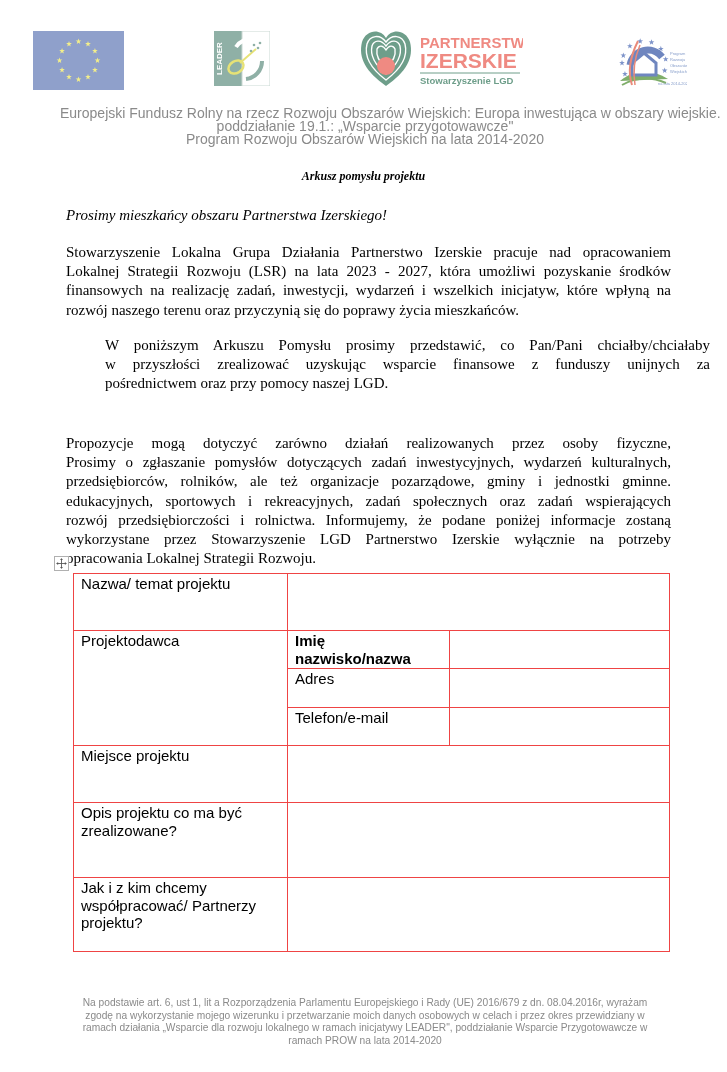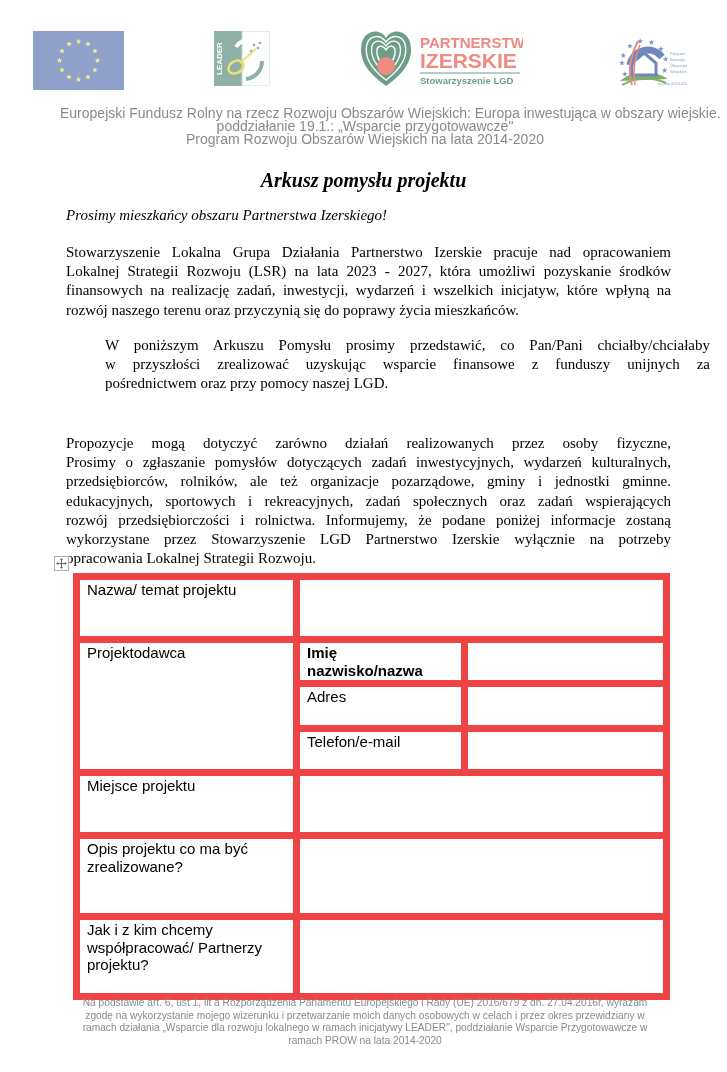--- a/index.html
+++ b/index.html
@@ -12,35 +12,35 @@
   .leader { left: 214px; top: 31px; width: 56px; height: 55px; }
   .leader svg { width: 100%; height: 100%; display: block; }
   .izerskie { left: 358px; top: 28px; width: 165px; height: 60px; }
   .izerskie svg { width: 100%; height: 100%; display: block; }
   .prow { left: 612px; top: 35px; width: 75px; height: 55px; }
   .prow svg { width: 100%; height: 100%; display: block; }
 
   .header-text { position: absolute; top: 107px; left: 60px; width: 610px; text-align: center; font-family: "Liberation Sans", sans-serif; font-size: 14px; line-height: 13px; color: #8a8a8a; }
   .header-text div { white-space: nowrap; }
 
-  .doc-title { position: absolute; top: 169px; left: 0; width: 727px; text-align: center; font-weight: bold; font-style: italic; font-size: 20px; }
+  .doc-title { position: absolute; top: 169px; left: 0; width: 727px; text-align: center; font-weight: bold; font-style: italic; font-size: 12px; }
   .greeting { position: absolute; top: 207px; left: 66px; font-style: italic; font-size: 15px; }
 
   .para { position: absolute; left: 66px; width: 605px; font-size: 15px; line-height: 19.2px; text-align: justify; }
   .para span.ln { display: block; text-align: justify; text-align-last: justify; white-space: nowrap; }
   .para span.ln.last { text-align-last: left; }
   .p1 { top: 243px; }
   .p2 { top: 336px; margin-left: 39px; }
   .p3 { top: 410px; margin-top: 24px; }
 
   .move-handle { position: absolute; left: 54px; top: 556px; width: 15px; height: 15px; border: 1px solid #b0b0b0; box-sizing: border-box; background: #fff; }
   .move-handle svg { width: 100%; height: 100%; display: block; }
 
   .form-table { position: absolute; left: 73px; top: 573px; width: 597px; border-collapse: collapse; font-family: "Liberation Sans", sans-serif; font-size: 15px; line-height: 17.5px; }
-  .form-table td { border: 7px solid #ef4444; vertical-align: top; padding: 1px 11px 0 7px; }
+  .form-table td { border: 1px solid #ef4444; vertical-align: top; padding: 1px 11px 0 7px; }
   .c1 { width: 195px; }
   .c2 { width: 143px; }
   .c3 { }
   .r1 td { height: 55px; }
   .r2 td.sub { height: 36px; font-weight: bold; }
   .r3 td.sub { height: 37px; }
   .r4 td.sub { height: 36px; }
   .r5 td { height: 55px; }
   .r6 td { height: 73px; }
   .r7 td { height: 72px; }
@@ -194,17 +194,17 @@
     <td colspan="2"></td>
   </tr>
   <tr class="r7">
     <td class="c1">Jak i z kim chcemy współpracować/ Partnerzy projektu?</td>
     <td colspan="2"></td>
   </tr>
 </tbody>
   </table>
 
 <div class="footer-text">
-  <div>Na podstawie art. 6, ust 1, lit a Rozporządzenia Parlamentu Europejskiego i Rady (UE) 2016/679 z dn. 27.04.2016r, wyrażam</div>
+  <div>Na podstawie art. 6, ust 1, lit a Rozporządzenia Parlamentu Europejskiego i Rady (UE) 2016/679 z dn. 08.04.2016r, wyrażam</div>
   <div>zgodę na wykorzystanie mojego wizerunku i przetwarzanie moich danych osobowych w celach i przez okres przewidziany w</div>
   <div>ramach działania „Wsparcie dla rozwoju lokalnego w ramach inicjatywy LEADER", poddziałanie Wsparcie Przygotowawcze w</div>
   <div>ramach PROW na lata 2014-2020</div>
 </div>
 
 </body></html>

